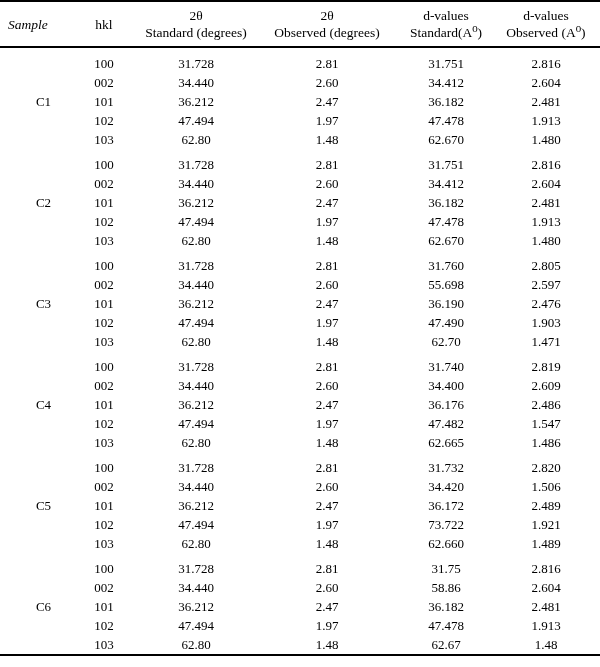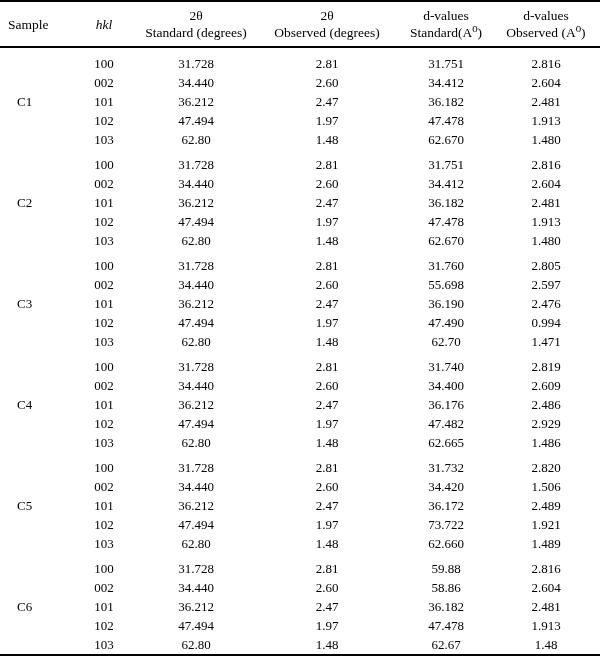--- a/index.html
+++ b/index.html
@@ -28,34 +28,34 @@
     font-weight: normal;
     font-size: 13.5px;
     text-align: center;
     vertical-align: middle;
     padding: 5px 0 5px 0;
     line-height: 17px;
   }
   th.sample-col {
     text-align: left;
     padding-left: 8px;
+    font-style: italic;
   }
   th.italic {
-    font-style: italic;
   }
   td {
     font-size: 13px;
     text-align: center;
     vertical-align: middle;
     height: 19px;
     line-height: 19px;
     padding: 0;
   }
   td.sample-cell {
-    text-align: left;
+    text-align: center;
     padding-left: 17px;
     vertical-align: middle;
     font-size: 13px;
   }
   tr.group-first td {
     padding-top: 6px;
   }
 </style>
 </head>
 <body>
@@ -184,21 +184,21 @@
         <td>36.212</td>
         <td>2.47</td>
         <td>36.190</td>
         <td>2.476</td>
       </tr>
       <tr>
         <td>102</td>
         <td>47.494</td>
         <td>1.97</td>
         <td>47.490</td>
-        <td>0.994</td>
+        <td>1.903</td>
       </tr>
       <tr>
         <td>103</td>
         <td>62.80</td>
         <td>1.48</td>
         <td>62.70</td>
         <td>1.471</td>
       </tr>
       <tr class="group-first">
         <td rowspan="5" class="sample-cell">C4</td>
@@ -220,21 +220,21 @@
         <td>36.212</td>
         <td>2.47</td>
         <td>36.176</td>
         <td>2.486</td>
       </tr>
       <tr>
         <td>102</td>
         <td>47.494</td>
         <td>1.97</td>
         <td>47.482</td>
-        <td>2.929</td>
+        <td>1.547</td>
       </tr>
       <tr>
         <td>103</td>
         <td>62.80</td>
         <td>1.48</td>
         <td>62.665</td>
         <td>1.486</td>
       </tr>
       <tr class="group-first">
         <td rowspan="5" class="sample-cell">C5</td>
@@ -270,21 +270,21 @@
         <td>62.80</td>
         <td>1.48</td>
         <td>62.660</td>
         <td>1.489</td>
       </tr>
       <tr class="group-first">
         <td rowspan="5" class="sample-cell">C6</td>
         <td>100</td>
         <td>31.728</td>
         <td>2.81</td>
-        <td>59.88</td>
+        <td>31.75</td>
         <td>2.816</td>
       </tr>
       <tr>
         <td>002</td>
         <td>34.440</td>
         <td>2.60</td>
         <td>58.86</td>
         <td>2.604</td>
       </tr>
       <tr>

